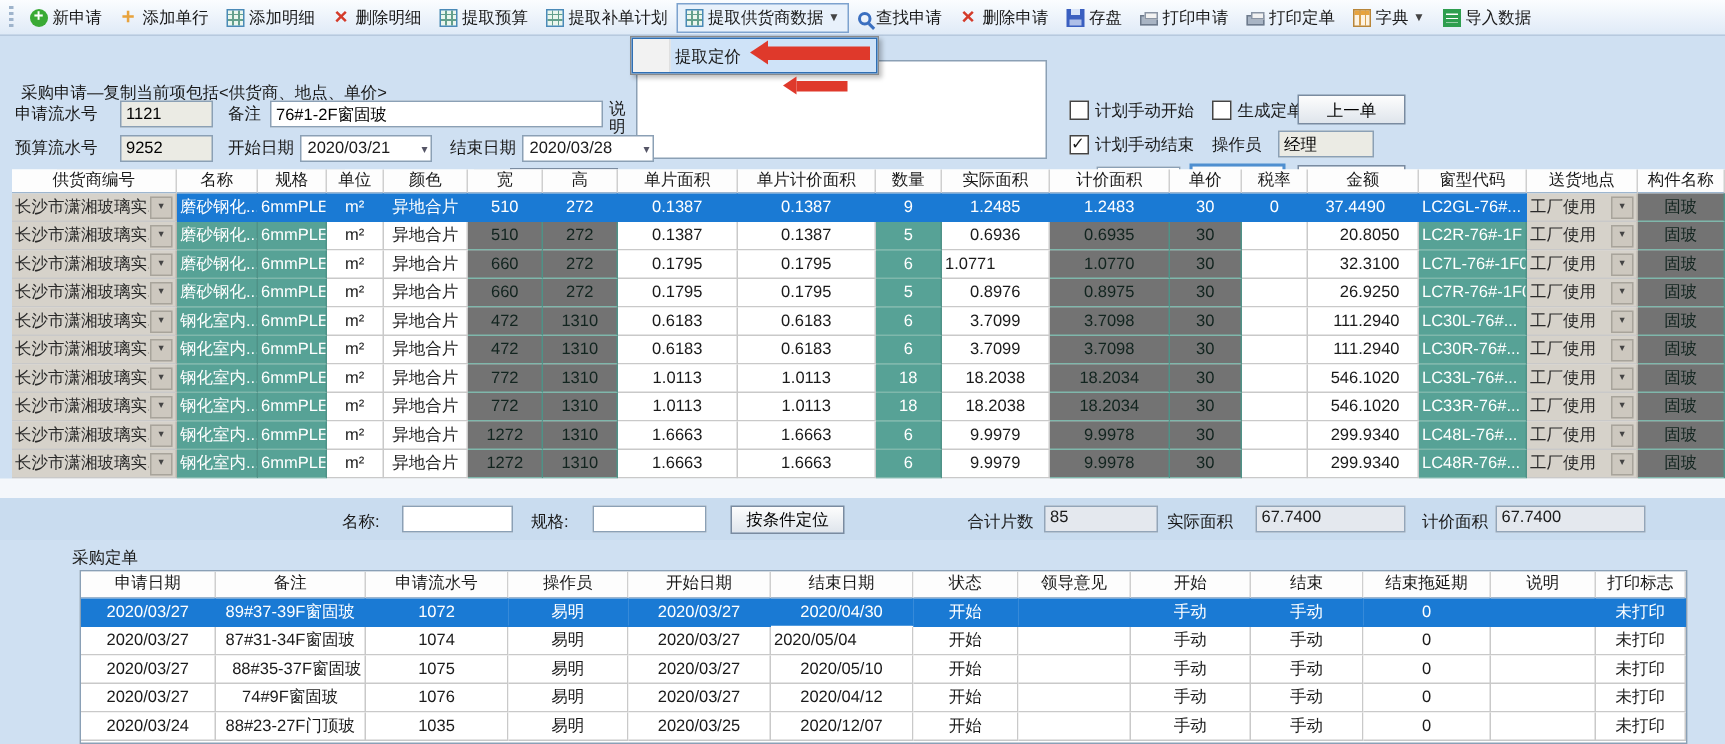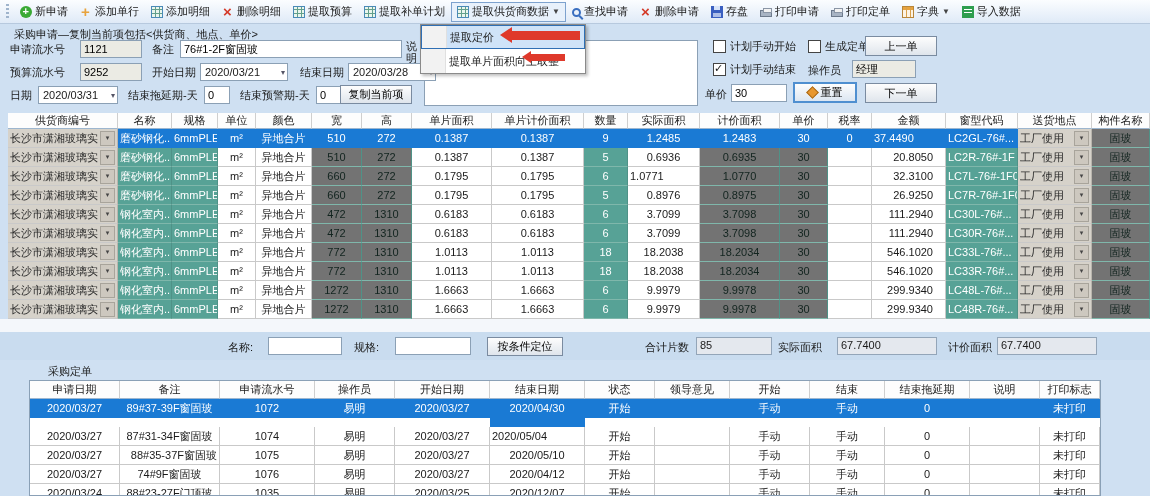--- a/index.html
+++ b/index.html
@@ -34,21 +34,21 @@
   .save-icon::before{content:"";position:absolute;left:3px;top:0;width:6px;height:4px;background:#d8e4f8;}
   .save-icon::after{content:"";position:absolute;left:2px;bottom:1px;width:8px;height:4px;background:#aebfe8;}
   .print-icon{background:#a8b4c4;height:7px;margin-top:3px;border:1px solid #6d7a8c;box-sizing:border-box;}
   .print-icon::before{content:"";position:absolute;left:2px;top:-3px;width:7px;height:3px;background:#f2f2f2;border:1px solid #8a95a5;}
   .import-icon{background:#2e9e4f;}
   .import-icon::before{content:"";position:absolute;left:2px;top:3px;width:8px;height:6px;
     background:repeating-linear-gradient(#fff 0 1px,transparent 1px 3px);}
 
   
   .form-area{position:absolute;left:0;top:24px;width:1150px;height:89px;background:#cfe0f2;}
-  .fa-el{position:absolute;white-space:nowrap;}
+  .fa-el{position:absolute;white-space:nowrap;margin-top:27px;}
   .flabel{height:18px;line-height:18px;}
   .fin{box-sizing:border-box;height:18px;border:1px solid #8ba0b5;background:#fff;font-size:11px;
     font-family:inherit;padding:0 3px;}
   .fin.ro{background:#ebebe4;}
   .combo-field{box-sizing:border-box;height:18px;border:1px solid #8ba0b5;background:#fff;
     display:flex;align-items:center;justify-content:space-between;padding:0 2px 0 4px;}
   .combo-field .ca{font-size:8px;color:#556;}
   .note-area{box-sizing:border-box;position:absolute;border:1px solid #8ba0b5;background:#fff;resize:none;}
   .wrap-label{width:13px;line-height:12px;white-space:normal;}
   .cbx{display:inline-block;width:11px;height:11px;border:1px solid #444;background:#fff;vertical-align:-2px;position:relative;}
@@ -225,24 +225,20 @@
       <span class="pen-ico"></span>
       <span>重置</span>
     </button>
     <button class="btn fa-el" style="left:865px;top:59px;width:72px;height:20px;">下一单</button>
   </div>
 
   <div class="menu-popup" id="menu">
       <div class="menu-item hl">
         <span class="gutter"></span>
         <span>提取定价</span>
-      </div>
-      <div class="menu-item">
-        <span class="gutter"></span>
-        <span>提取单片面积向上取整</span>
       </div>
     </div>
   <div class="red-arrow ra1" style="left:500px;top:27px;">
     <span class="ra-tip"></span>
       <span class="ra-body"></span>
   </div>
   <div class="red-arrow ra2" style="left:522px;top:51px;">
     <span class="ra-tip"></span>
       <span class="ra-body"></span>
   </div>
@@ -279,21 +275,21 @@
         <div class="td c-sel" style="width: 56px; height: 19px; line-height: 18px; text-align: center;">异地合片</div>
         <div class="td c-sel" style="width: 50px; height: 19px; line-height: 18px; text-align: center;">510</div>
         <div class="td c-sel" style="width: 50px; height: 19px; line-height: 18px; text-align: center;">272</div>
         <div class="td c-sel" style="width: 80px; height: 19px; line-height: 18px; text-align: center;">0.1387</div>
         <div class="td c-sel" style="width: 92px; height: 19px; line-height: 18px; text-align: center;">0.1387</div>
         <div class="td c-sel" style="width: 44px; height: 19px; line-height: 18px; text-align: center;">9</div>
         <div class="td c-sel" style="width: 72px; height: 19px; line-height: 18px; text-align: center;">1.2485</div>
         <div class="td c-sel" style="width: 80px; height: 19px; line-height: 18px; text-align: center;">1.2483</div>
         <div class="td c-sel" style="width: 48px; height: 19px; line-height: 18px; text-align: center;">30</div>
         <div class="td c-sel" style="width: 44px; height: 19px; line-height: 18px; text-align: center;">0</div>
-        <div class="td c-sel" style="width: 74px; height: 19px; line-height: 18px; text-align: left; padding-right: 12px;">37.4490</div>
+        <div class="td c-sel" style="width: 74px; height: 19px; line-height: 18px; text-align: center; padding-right: 12px;">37.4490</div>
         <div class="td c-sel" style="width: 72px; height: 19px; line-height: 18px; text-align: left;">LC2GL-76#...</div>
         <div class="td combo-cell" style="width: 74px; height: 19px; line-height: 18px;">
           <span class="ctxt">工厂使用</span>
           <span class="cbtn">▾</span>
         </div>
         <div class="td c-teal" style="width: 58px; height: 19px; line-height: 18px; text-align: center;">固玻</div>
       </div>
       <div class="trow">
         <div class="td combo-cell" style="width: 110px; height: 19px; line-height: 18px;">
           <span class="ctxt">长沙市潇湘玻璃实...</span>
@@ -541,21 +537,21 @@
     <div class="fb-el" style="left:645px;top:8px;">合计片数</div>
     <div class="sunken fb-el" style="left:696px;width:76px;">85</div>
     <div class="fb-el" style="left:778px;top:8px;">实际面积</div>
     <div class="sunken fb-el" style="left:837px;width:100px;">67.7400</div>
     <div class="fb-el" style="left:948px;top:8px;">计价面积</div>
     <div class="sunken fb-el" style="left:997px;width:100px;">67.7400</div>
   </div>
 
   <div class="order-title">采购定单</div>
 
-  <div class="grid grid2-wrap" style="left:29px;top:380px;width:1070px;height:114px;overflow:hidden;" id="grid2">
+  <div class="grid grid2-wrap" style="left:53px;top:380px;width:1070px;height:114px;overflow:hidden;" id="grid2">
       <div class="thead">
         <div class="th" style="width: 90px; height: 18px; line-height: 17px;">申请日期</div>
         <div class="th" style="width: 100px; height: 18px; line-height: 17px;">备注</div>
         <div class="th" style="width: 95px; height: 18px; line-height: 17px;">申请流水号</div>
         <div class="th" style="width: 80px; height: 18px; line-height: 17px;">操作员</div>
         <div class="th" style="width: 95px; height: 18px; line-height: 17px;">开始日期</div>
         <div class="th" style="width: 95px; height: 18px; line-height: 17px;">结束日期</div>
         <div class="th" style="width: 70px; height: 18px; line-height: 17px;">状态</div>
         <div class="th" style="width: 75px; height: 18px; line-height: 17px;">领导意见</div>
         <div class="th" style="width: 80px; height: 18px; line-height: 17px;">开始</div>
@@ -563,21 +559,21 @@
         <div class="th" style="width: 85px; height: 18px; line-height: 17px;">结束拖延期</div>
         <div class="th" style="width: 70px; height: 18px; line-height: 17px;">说明</div>
         <div class="th" style="width: 60px; height: 18px; line-height: 17px;">打印标志</div>
       </div>
       <div class="trow">
         <div class="td c-sel" style="width: 90px; height: 19px; line-height: 18px; text-align: center;">2020/03/27</div>
         <div class="td c-sel" style="width: 100px; height: 19px; line-height: 18px; text-align: center;">89#37-39F窗固玻</div>
         <div class="td c-sel" style="width: 95px; height: 19px; line-height: 18px; text-align: center;">1072</div>
         <div class="td c-sel" style="width: 80px; height: 19px; line-height: 18px; text-align: center;">易明</div>
         <div class="td c-sel" style="width: 95px; height: 19px; line-height: 18px; text-align: center;">2020/03/27</div>
-        <div class="td c-sel" style="width: 95px; height: 28px; line-height: 18px; text-align: center;">2020/04/30</div>
+        <div class="td c-sel" style="width: 95px; height: 18px; line-height: 18px; text-align: center;">2020/04/30</div>
         <div class="td c-sel" style="width: 70px; height: 19px; line-height: 18px; text-align: center;">开始</div>
         <div class="td c-sel" style="width: 75px; height: 19px; line-height: 18px; text-align: center;"></div>
         <div class="td c-sel" style="width: 80px; height: 19px; line-height: 18px; text-align: center;">手动</div>
         <div class="td c-sel" style="width: 75px; height: 19px; line-height: 18px; text-align: center;">手动</div>
         <div class="td c-sel" style="width: 85px; height: 19px; line-height: 18px; text-align: center;">0</div>
         <div class="td c-sel" style="width: 70px; height: 19px; line-height: 18px; text-align: center;"></div>
         <div class="td c-sel" style="width: 60px; height: 19px; line-height: 18px; text-align: center;">未打印</div>
       </div>
       <div class="trow">
         <div class="td c-plain" style="width: 90px; height: 19px; line-height: 18px; text-align: center;">2020/03/27</div>

